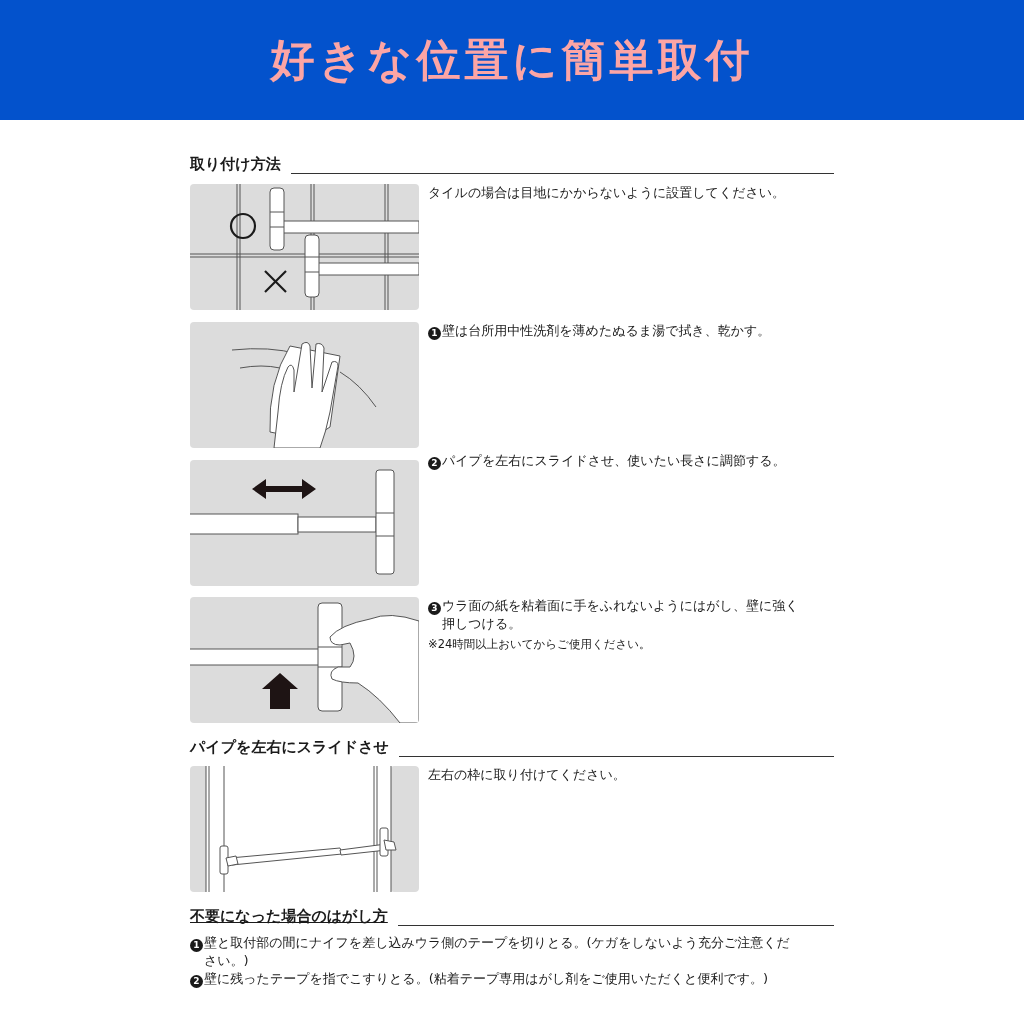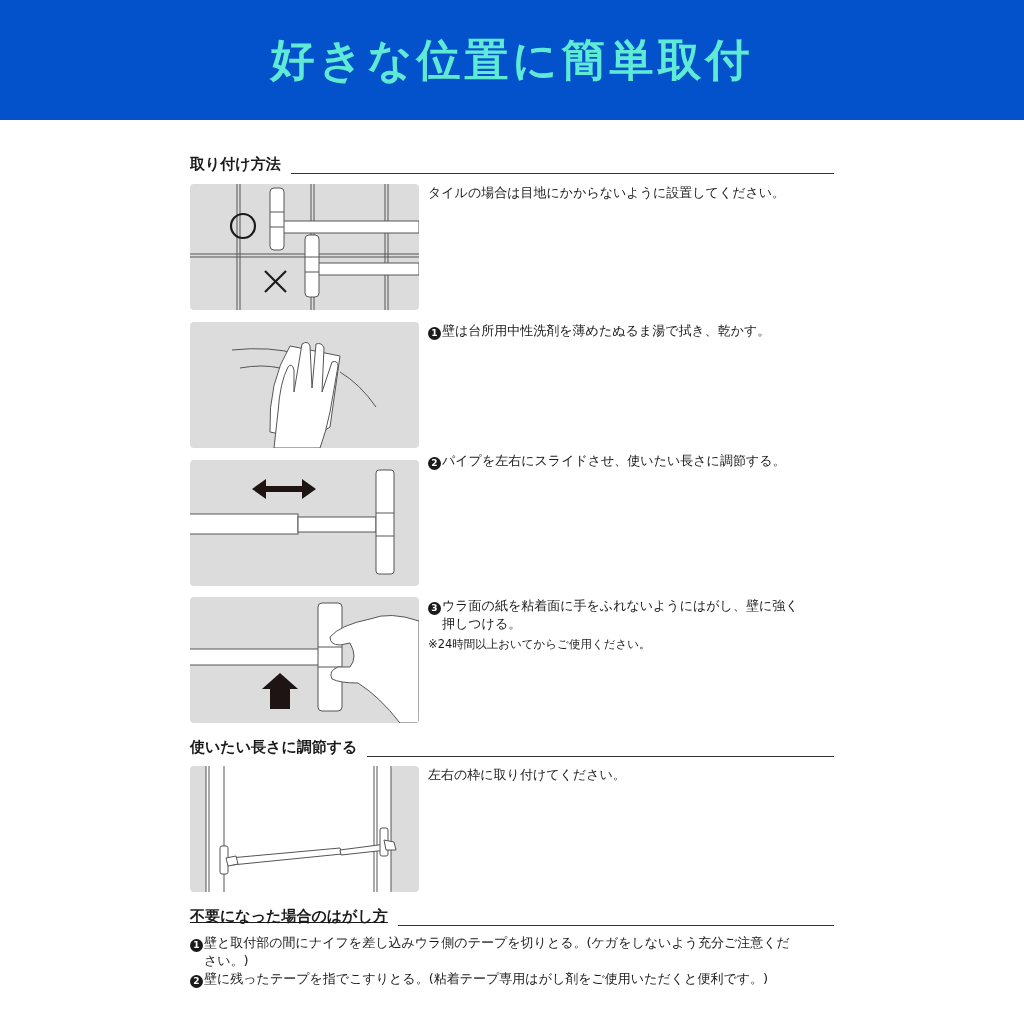--- a/index.html
+++ b/index.html
@@ -5,21 +5,21 @@
     * { box-sizing: border-box; margin: 0; padding: 0; }
     html, body { width: 1024px; height: 1024px; background: #ffffff; overflow: hidden; }
     body { font-family: "DejaVu Sans", "Liberation Sans", sans-serif; color: #1a1a1a; position: relative; }
 
     .banner {
       position: absolute; left: 0; top: 0; width: 1024px; height: 120px;
       background: #0352cc;
       display: flex; align-items: center; justify-content: center;
     }
     .banner h1 {
-      color: #5eead4; font-size: 44px; font-weight: bold; letter-spacing: 4px;
+      color: #fca5a5; font-size: 44px; font-weight: bold; letter-spacing: 4px;
       font-family: "DejaVu Sans", sans-serif;
     }
 
     .section-head {
       position: absolute; left: 190px; width: 644px;
       display: flex; align-items: flex-end; gap: 10px;
     }
     .section-head .label { font-size: 15px; font-weight: bold; white-space: nowrap; color: #1a1a1a; }
     .section-head .rule { flex: 1; height: 1px; background: #333333; }
 
@@ -131,21 +131,21 @@
     </g>
   </svg>
 </div>
 <div class="desc" style="top:597px;">
   <span class="num">3</span><span>ウラ面の紙を粘着面に手をふれないようにはがし、壁に強く</span>
   <span class="indent">押しつける。</span>
   <span class="note">※24時間以上おいてからご使用ください。</span>
 </div>
 
 <div class="section-head" style="top:738px;">
-  <span class="label">使いたい長さに調節する</span>
+  <span class="label">パイプを左右にスライドさせ</span>
   <span class="rule"></span>
 </div>
 
 <div class="panel" style="top:766px; background:#ffffff;">
   <svg viewBox="0 0 229 126">
     <rect x="0" y="0" width="16" height="126" fill="#dcdcdc"></rect>
     <rect x="201" y="0" width="28" height="126" rx="3" fill="#dcdcdc"></rect>
     <g stroke="#555" stroke-width="1">
       <line x1="16" y1="0" x2="16" y2="126"></line>
         <line x1="19" y1="0" x2="19" y2="126"></line>

